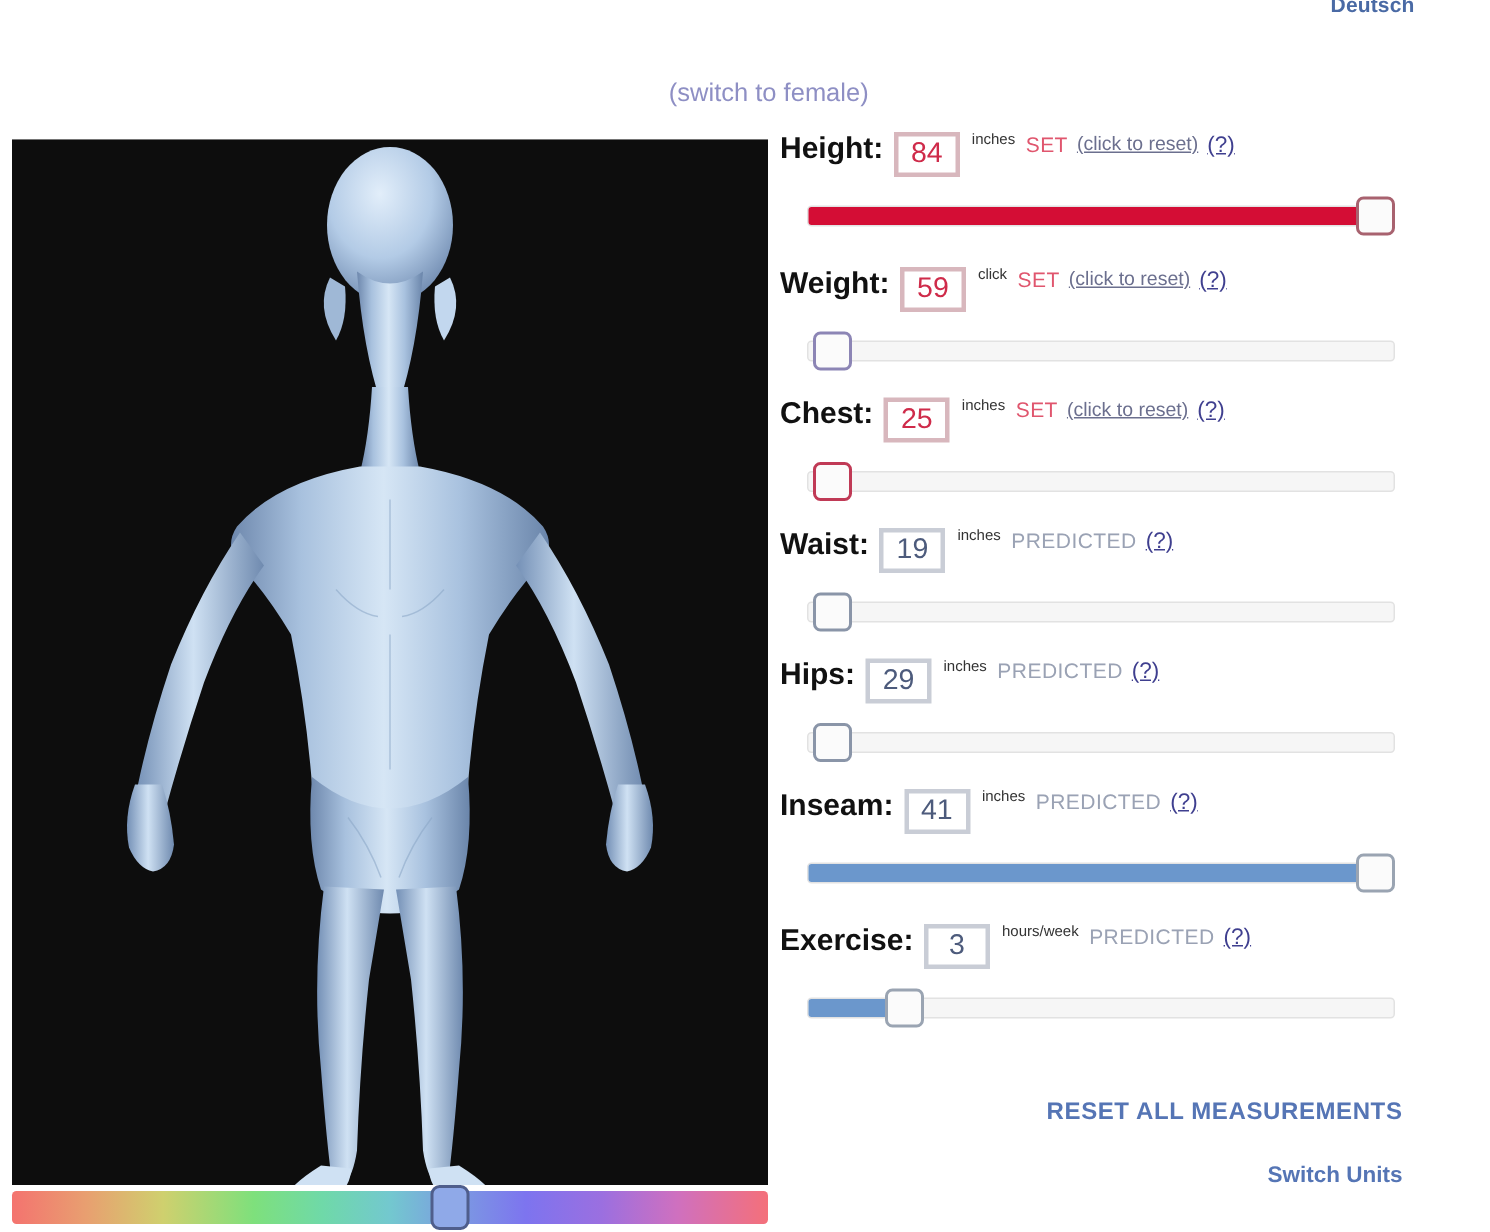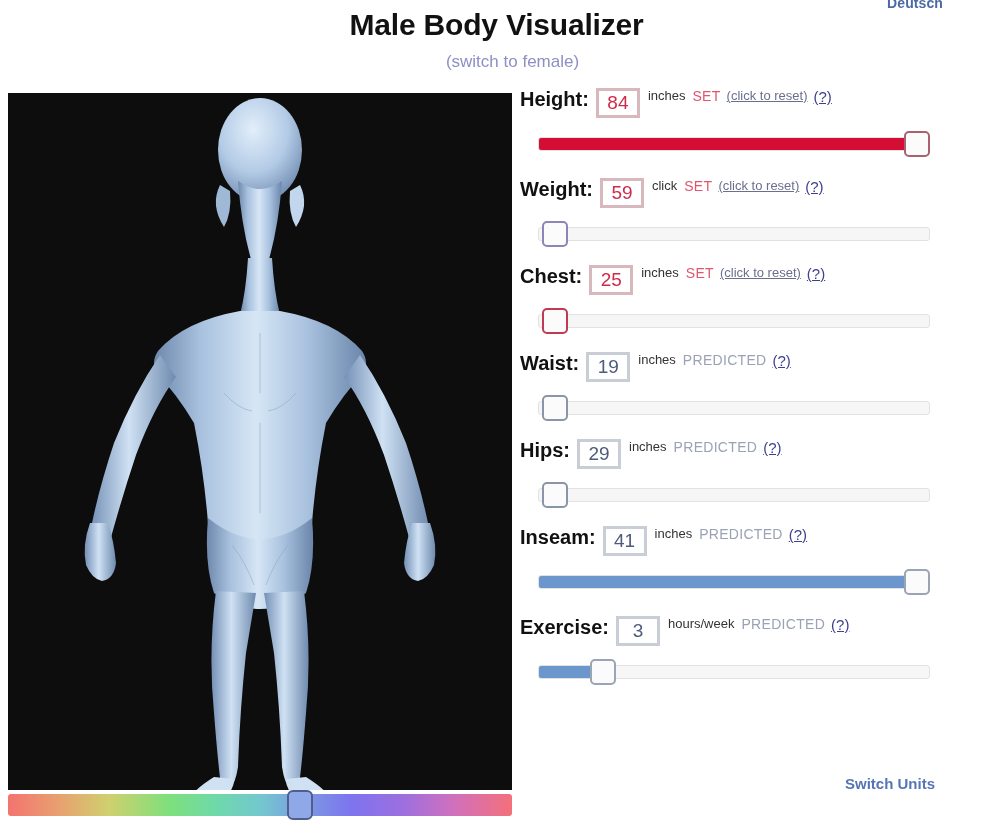--- a/index.html
+++ b/index.html
@@ -104,21 +104,21 @@
     text-align: center;
     font-size: 19px;
     font-family: "Liberation Sans", sans-serif;
     padding: 0;
     outline: none;
   }
   .meas-input.set   { color: #cf2b4a; border-color: #d8b7bd; }
   .meas-input.pred  { color: #4d5b7c; border-color: #c9cdd6; }
 
   .meas-units {
-    font-size: 13px;
+    font-size: 10px;
     color: #333333;
     margin-left: 8px;
   }
   .state-tag {
     font-size: 14px;
     margin-left: 7px;
     letter-spacing: 0.3px;
   }
   .state-tag.set  { color: #e0566e; }
   .state-tag.pred { color: #9aa2b4; }
@@ -191,21 +191,20 @@
     text-decoration: none;
   }
 </style>
 </head>
 <body>
 
 <div id="page">
 
   <a class="lang-link" href="#">Deutsch</a>
 
-  <div class="page-title">Male Body Visualizer</div>
 
   <a class="switch-gender" href="#">(switch to female)</a>
 
   <div class="viewport">
     <svg class="model-svg" viewBox="0 0 504 697">
       <defs>
         <linearGradient id="skin" x1="0" y1="0" x2="1" y2="0">
           <stop offset="0%" stop-color="#6e88ad"></stop>
           <stop offset="22%" stop-color="#a8c1de"></stop>
           <stop offset="48%" stop-color="#d6e6f5"></stop>
@@ -382,16 +381,17 @@
       </div>
       <div class="slider">
         <div class="track"></div>
         <div class="fill blue" style="width:58px"></div>
         <div class="handle blue" style="left:52px"></div>
       </div>
     </div>
 
   </div>
 
+  <a class="reset-all" href="#">RESET ALL MEASUREMENTS</a>
 
   <a class="switch-units" href="#">Switch Units</a>
 
 </div>
 
 </body></html>

